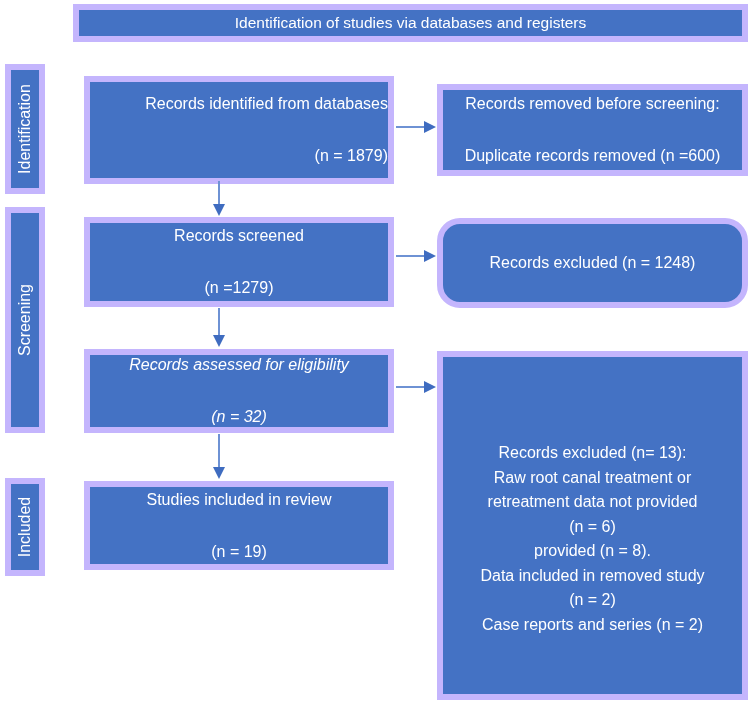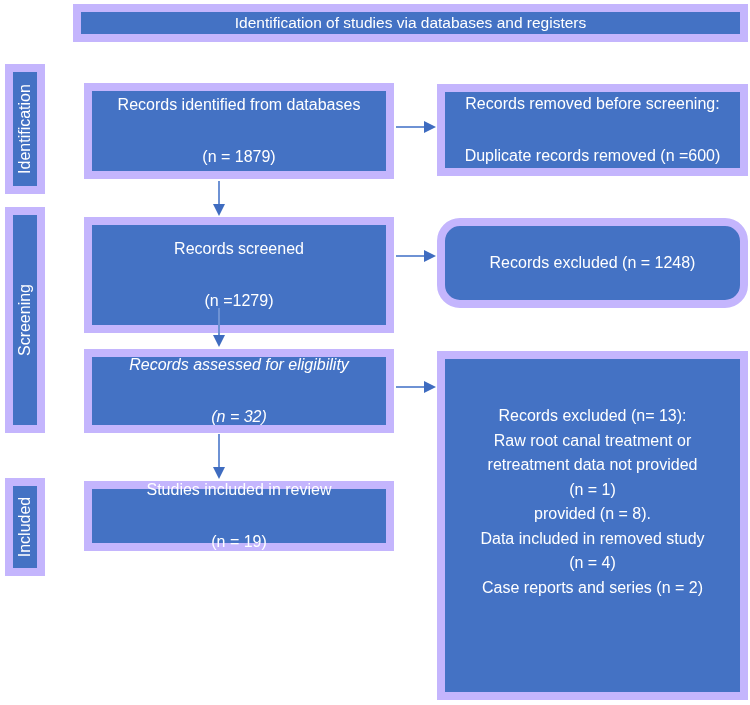--- a/index.html
+++ b/index.html
@@ -1,21 +1,21 @@
 <!DOCTYPE html>
 <html><head>
 <meta charset="utf-8">
 <style>
   html,body{margin:0;padding:0;}
   body{
     width:750px;height:705px;position:relative;background:#ffffff;
     font-family:"Liberation Sans", sans-serif;overflow:hidden;
   }
   .box{
-    position:absolute;background:#4472C4;border:8px solid #c4b5fd;
+    position:absolute;background:#4472C4;border:6px solid #c4b5fd;
     color:#ffffff;box-sizing:border-box;text-align:center;
     font-size:16px;
   }
   .banner{
     left:73px;top:4px;width:675px;height:38px;
     display:flex;align-items:center;justify-content:center;
     font-size:15.5px;
   }
   .side{
     width:40px;left:5px;
@@ -23,27 +23,27 @@
   }
   .side .vtext{
     transform:rotate(-90deg);white-space:nowrap;font-size:16px;
   }
   .side1{top:64px;height:130px;}
   .side2{top:207px;height:226px;}
   .side3{top:478px;height:98px;}
 
   .mainbox{left:84px;width:310px;display:flex;flex-direction:column;justify-content:center;}
   .rightbox{left:437px;width:311px;display:flex;flex-direction:column;justify-content:center;}
-  .mb1{top:83px;height:96px;}
-  .mb2{top:217px;height:116px;}
+  .mb1{top:76px;height:108px;text-align:right;}
+  .mb2{top:217px;height:90px;}
   .mb3{top:349px;height:84px;font-style:italic;}
-  .mb4{top:481px;height:70px;}
+  .mb4{top:481px;height:89px;}
   .rb1{top:84px;height:92px;}
   .rb2{top:218px;height:90px;border-radius:23px;}
-  .rb3{top:351px;height:349px;justify-content:flex-start;padding-top:45px;}
+  .rb3{top:351px;height:349px;justify-content:flex-start;padding-top:84px;}
 
   .mainbox .line,.rb1 .line,.rb2 .line{line-height:22px;}
   .mainbox .line + .line,.rb1 .line + .line{margin-top:30px;}
   .rb3 .line{line-height:24.5px;}
 
   
   .arrow-h{position:absolute;height:12px;}
   .arrow-h .shaft{position:absolute;left:0;top:5px;height:2px;background:#6e92d4;}
   .arrow-h .head{
     position:absolute;right:0;top:0;width:0;height:0;
@@ -106,24 +106,24 @@
   <div class="line">Records removed before screening:</div>
   <div class="line">Duplicate records removed (n =600)</div>
 </div>
 <div class="box rightbox rb2">
   <div class="line">Records excluded (n = 1248)</div>
 </div>
 <div class="box rightbox rb3">
   <div class="line">Records excluded (n= 13):</div>
   <div class="line">Raw root canal treatment or</div>
   <div class="line">retreatment data not provided</div>
-  <div class="line">(n = 1)</div>
+  <div class="line">(n = 6)</div>
   <div class="line">provided (n = 8).</div>
   <div class="line">Data included in removed study</div>
-  <div class="line">(n = 4)</div>
+  <div class="line">(n = 2)</div>
   <div class="line">Case reports and series (n = 2)</div>
 </div>
 
 <div class="arrow-h ah1">
   <div class="shaft"></div>
   <div class="head"></div>
 </div>
 <div class="arrow-h ah2">
   <div class="shaft"></div>
   <div class="head"></div>

